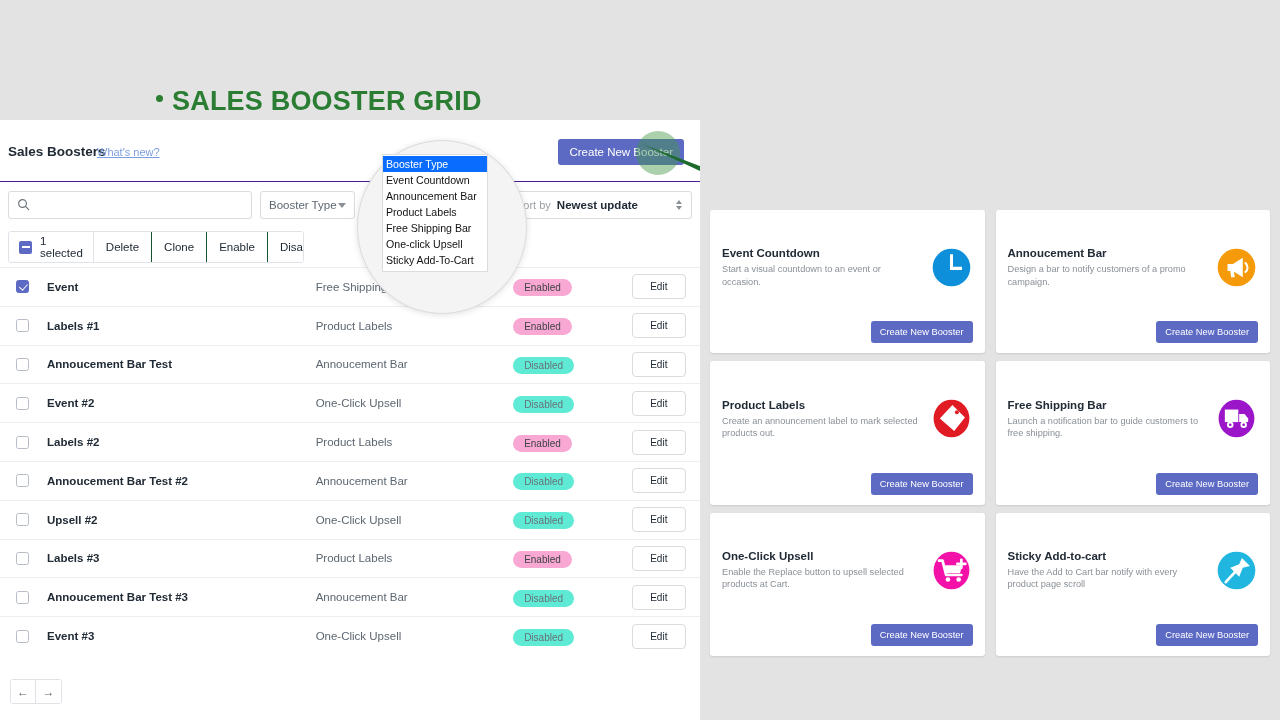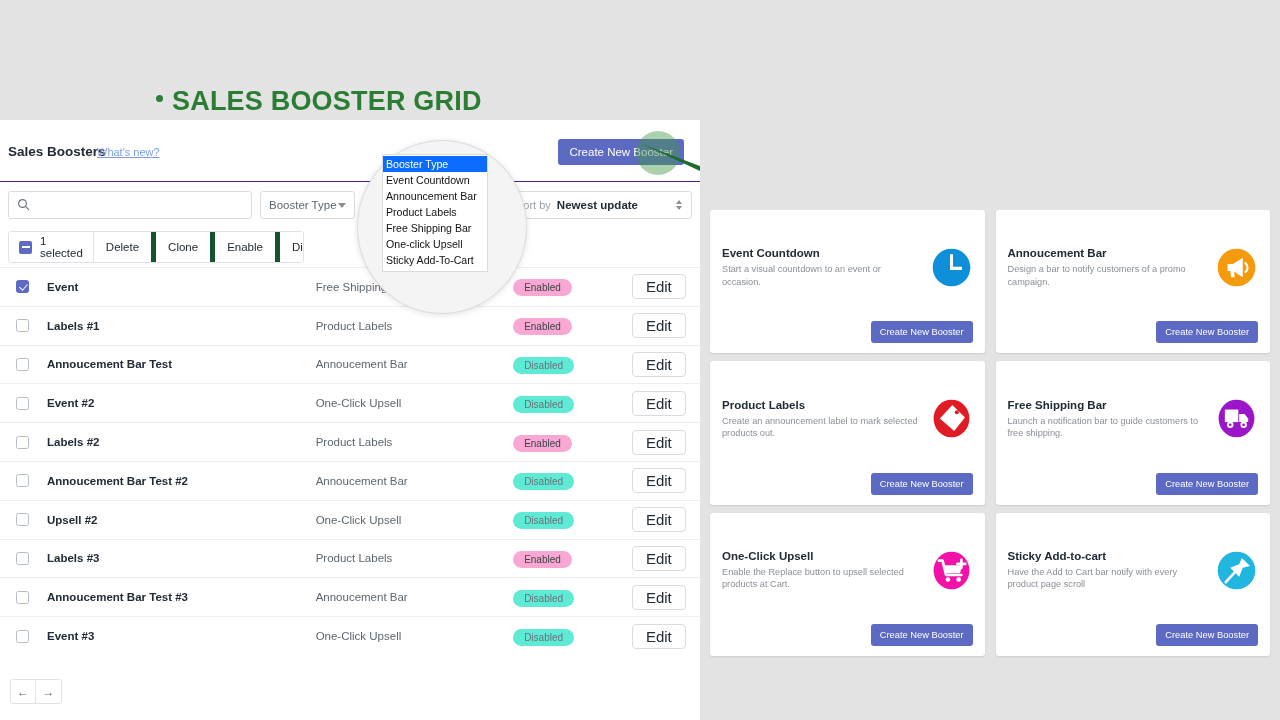--- a/index.html
+++ b/index.html
@@ -106,21 +106,21 @@
     width: 13px; height: 13px; border-radius: 2px;
     background: #5c6ac4; position: relative; flex: none;
   }
   .cb-indeterminate::after {
     content: ""; position: absolute; left: 2.5px; top: 5.5px;
     width: 8px; height: 2px; background: #fff;
   }
   .bulk-btn {
     display: flex; align-items: center; padding: 0 12px;
     font-size: 11.5px; color: #212b36; background: #fff;
-    border: none; border-right: 5px solid #14532d;
+    border: none; border-right: 1px solid #14532d;
     font-family: inherit; cursor: pointer;
   }
   .bulk-btn:last-child { border-right: none; }
 
   
   #booster-table { margin-top: 4px; }
   .table-row {
     height: 38.8px; display: flex; align-items: center;
     border-top: 1px solid #eceef0; padding: 0 14px 0 16px;
   }
@@ -144,21 +144,21 @@
   .cell-status { width: 120px; }
   .badge {
     display: inline-block; border-radius: 11px;
     padding: 3px 11px; font-size: 10px; color: #3d4246;
   }
   .badge.enabled  { background: #f9a8d4; }
   .badge.disabled { background: #5eead4; color: #6a7078; }
   .edit-btn {
     margin-left: auto; width: 55px; height: 25px;
     border: 1px solid #d9dbdf; border-radius: 4px; background: #fff;
-    font-family: inherit; font-size: 15px; color: #212b36; cursor: pointer;
+    font-family: inherit; font-size: 10px; color: #212b36; cursor: pointer;
   }
 
   
   #pagination {
     position: absolute; left: 10px; bottom: 16px;
     display: flex; border: 1px solid #dfe3e8; border-radius: 3px;
     overflow: hidden; background: #fff;
   }
   .page-btn {
     width: 25px; height: 23px; background: #fff; border: none;

